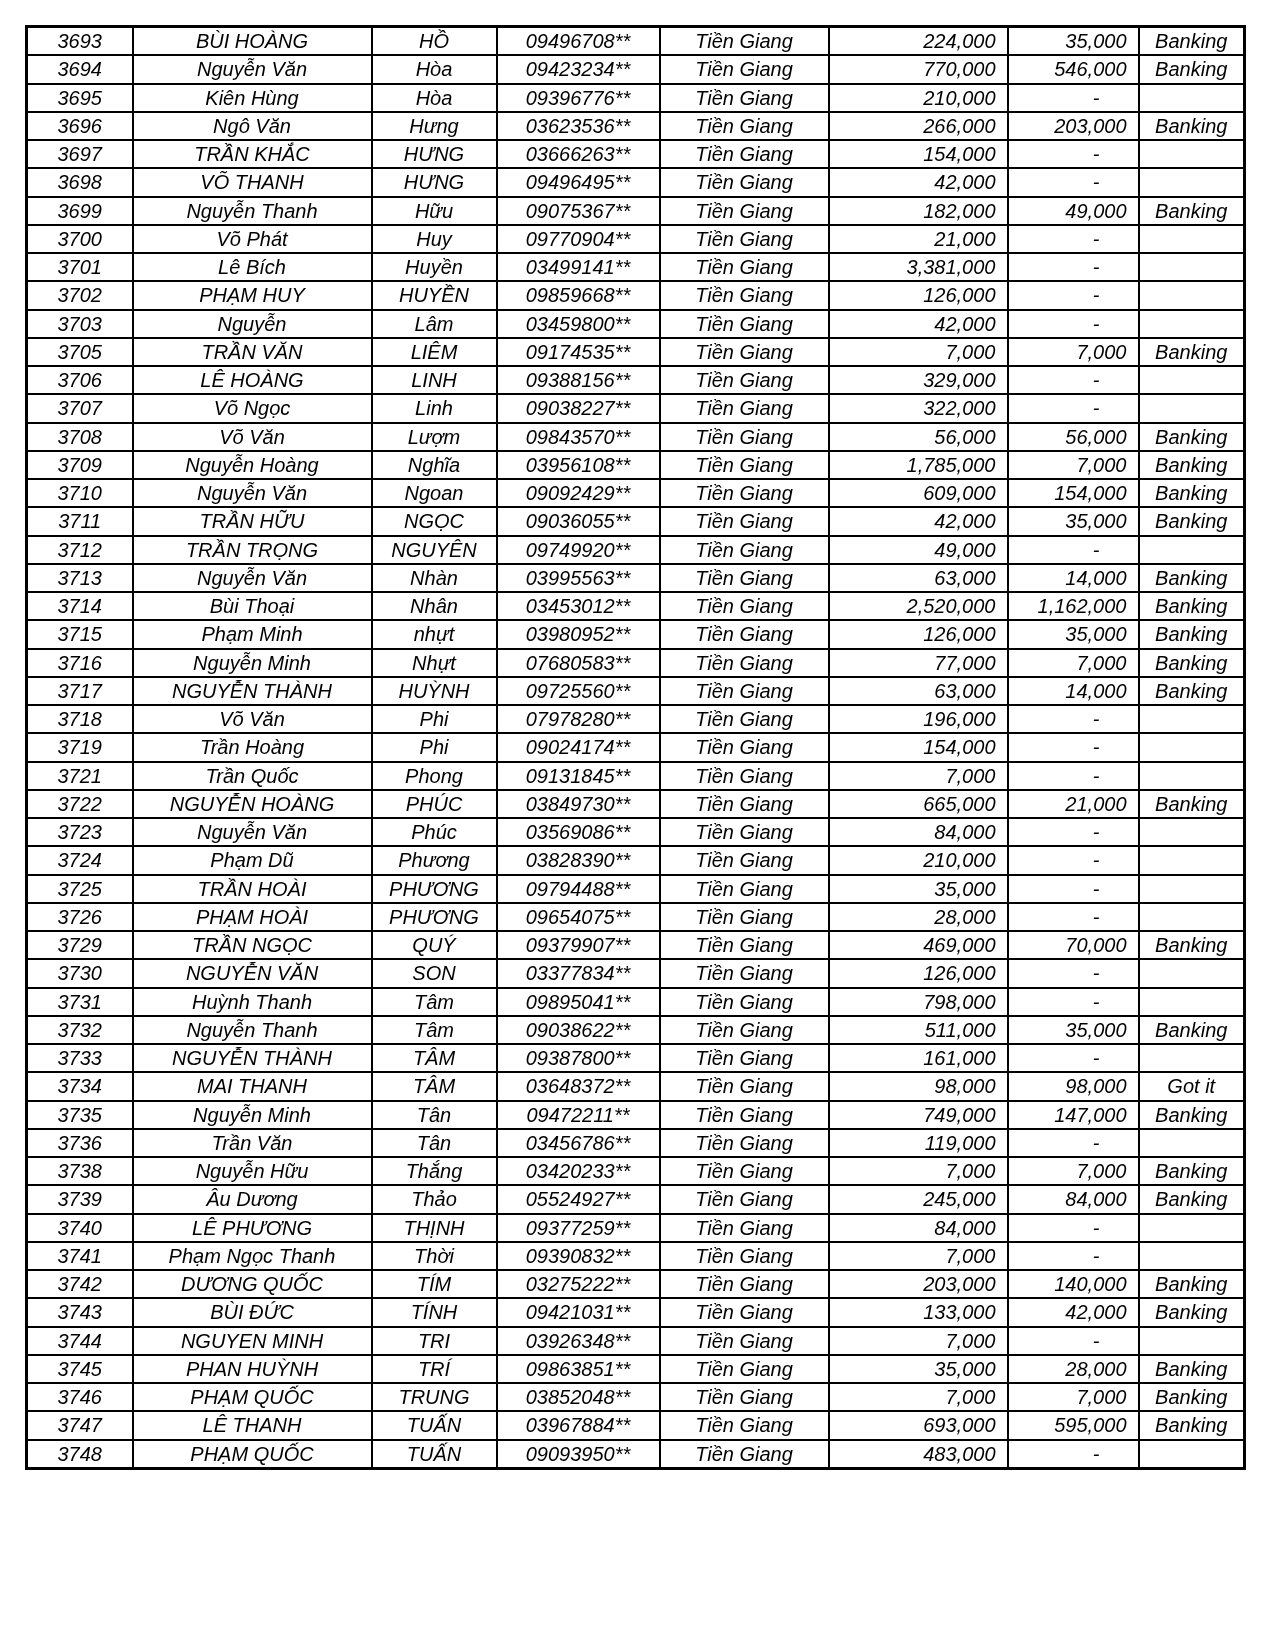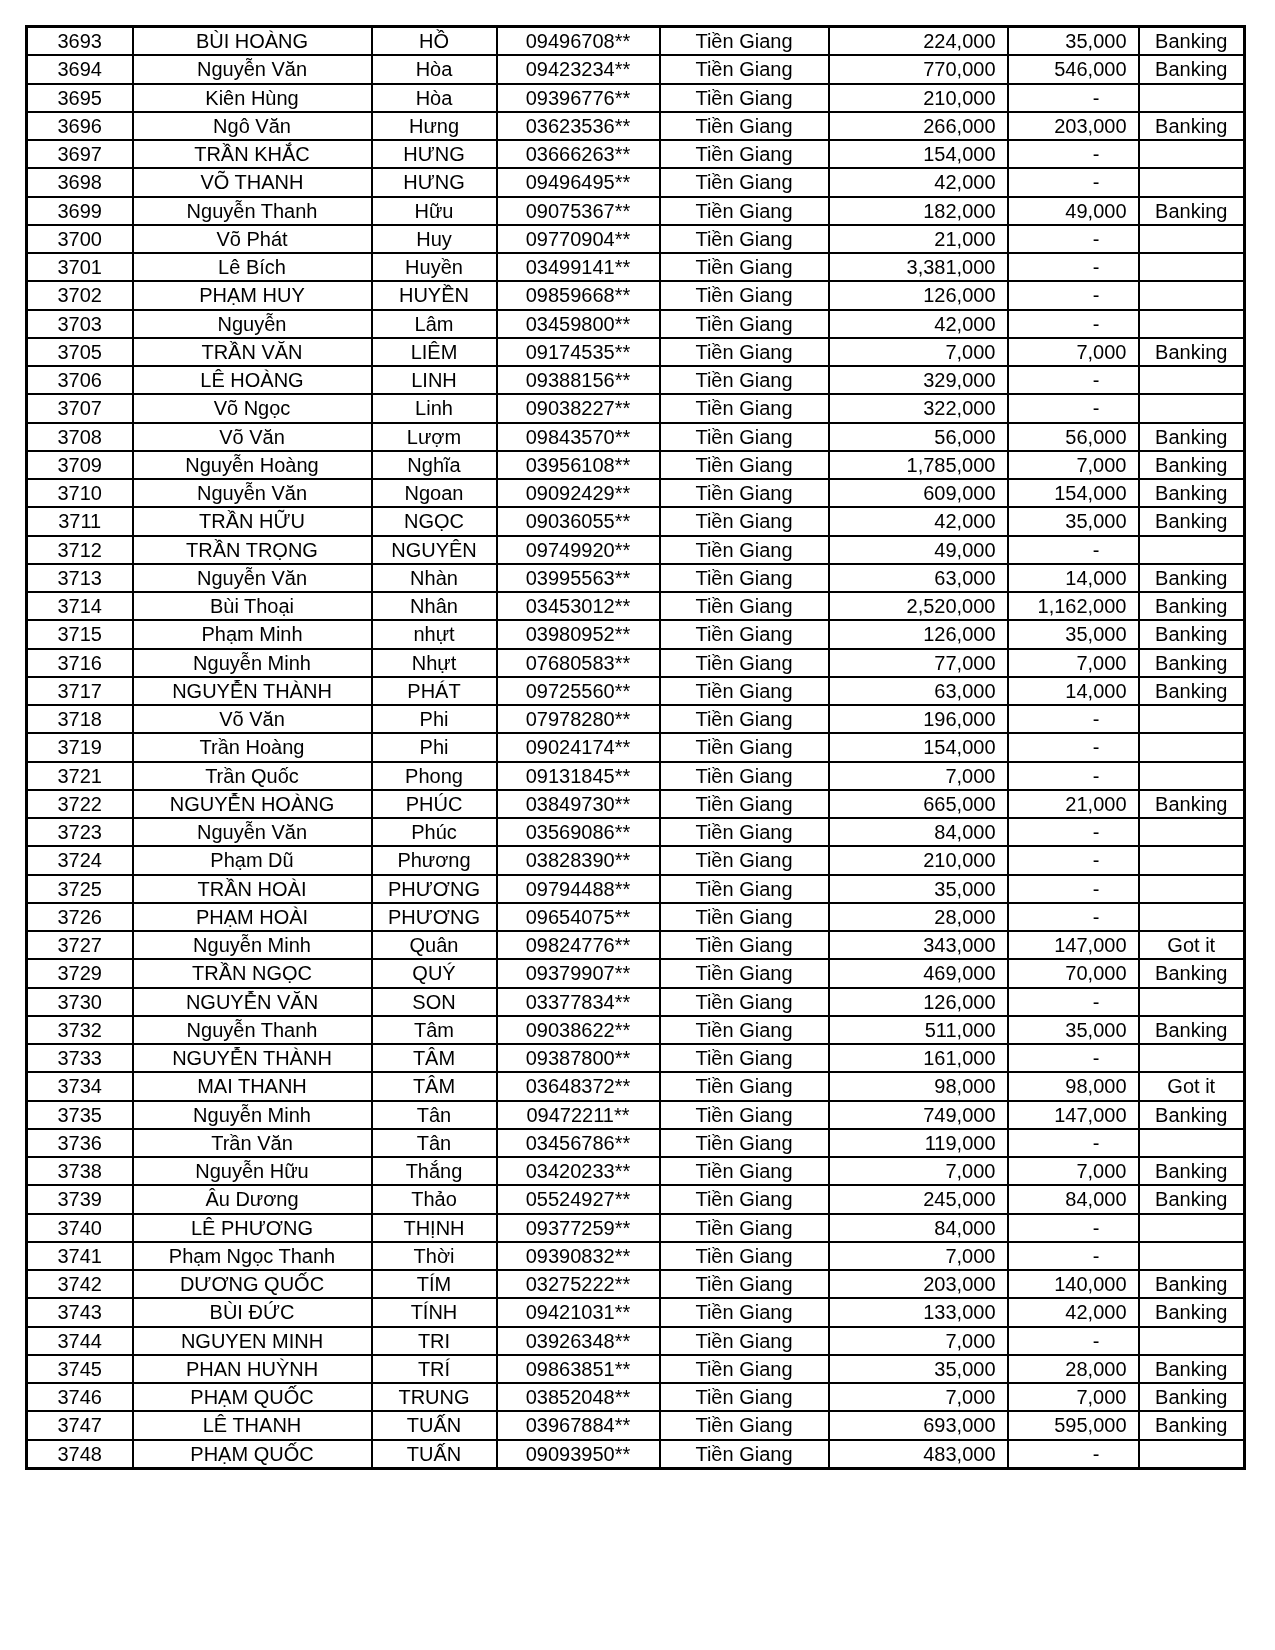--- a/index.html
+++ b/index.html
@@ -16,20 +16,21 @@
     color: #000000;
   }
   table.data-table {
     position: absolute;
     left: 25px;
     top: 25px;
     width: 1218px;
     border-collapse: collapse;
     table-layout: fixed;
     border: 3px solid #000000;
+    font-style: italic;
   }
   table.data-table td {
     border: 2px solid #000000;
     height: 26.25px;
     padding: 0;
     font-size: 20px;
     line-height: 26px;
     text-align: center;
     vertical-align: middle;
     white-space: nowrap;
@@ -297,21 +298,21 @@
     <td>Nhựt</td>
     <td>07680583**</td>
     <td>Tiền Giang</td>
     <td>77,000</td>
     <td>7,000</td>
     <td>Banking</td>
   </tr>
         <tr>
     <td>3717</td>
     <td>NGUYỄN THÀNH</td>
-    <td>PHÁT</td>
+    <td>HUỲNH</td>
     <td>09725560**</td>
     <td>Tiền Giang</td>
     <td>63,000</td>
     <td>14,000</td>
     <td>Banking</td>
   </tr>
         <tr>
     <td>3718</td>
     <td>Võ Văn</td>
     <td>Phi</td>
@@ -385,46 +386,46 @@
     <td>3726</td>
     <td>PHẠM HOÀI</td>
     <td>PHƯƠNG</td>
     <td>09654075**</td>
     <td>Tiền Giang</td>
     <td>28,000</td>
     <td class="dash">-</td>
     <td></td>
   </tr>
         <tr>
-    <td>3727</td>
-    <td>Nguyễn Minh</td>
-    <td>Quân</td>
-    <td>09824776**</td>
-    <td>Tiền Giang</td>
-    <td>343,000</td>
-    <td>147,000</td>
-    <td>Got it</td>
-  </tr>
-        <tr>
     <td>3729</td>
     <td>TRẦN NGỌC</td>
     <td>QUÝ</td>
     <td>09379907**</td>
     <td>Tiền Giang</td>
     <td>469,000</td>
     <td>70,000</td>
     <td>Banking</td>
   </tr>
         <tr>
     <td>3730</td>
     <td>NGUYỄN VĂN</td>
     <td>SON</td>
     <td>03377834**</td>
     <td>Tiền Giang</td>
     <td>126,000</td>
+    <td class="dash">-</td>
+    <td></td>
+  </tr>
+        <tr>
+    <td>3731</td>
+    <td>Huỳnh Thanh</td>
+    <td>Tâm</td>
+    <td>09895041**</td>
+    <td>Tiền Giang</td>
+    <td>798,000</td>
     <td class="dash">-</td>
     <td></td>
   </tr>
         <tr>
     <td>3732</td>
     <td>Nguyễn Thanh</td>
     <td>Tâm</td>
     <td>09038622**</td>
     <td>Tiền Giang</td>
     <td>511,000</td>

